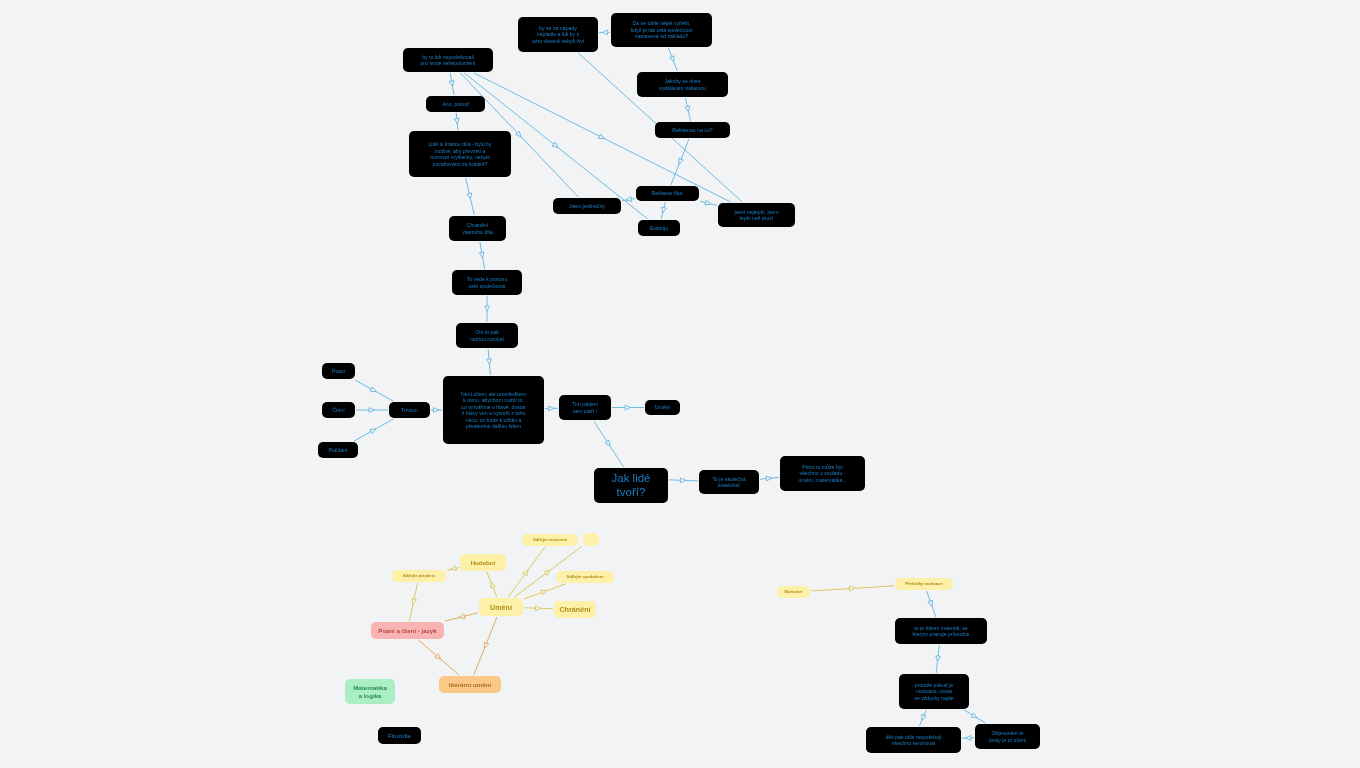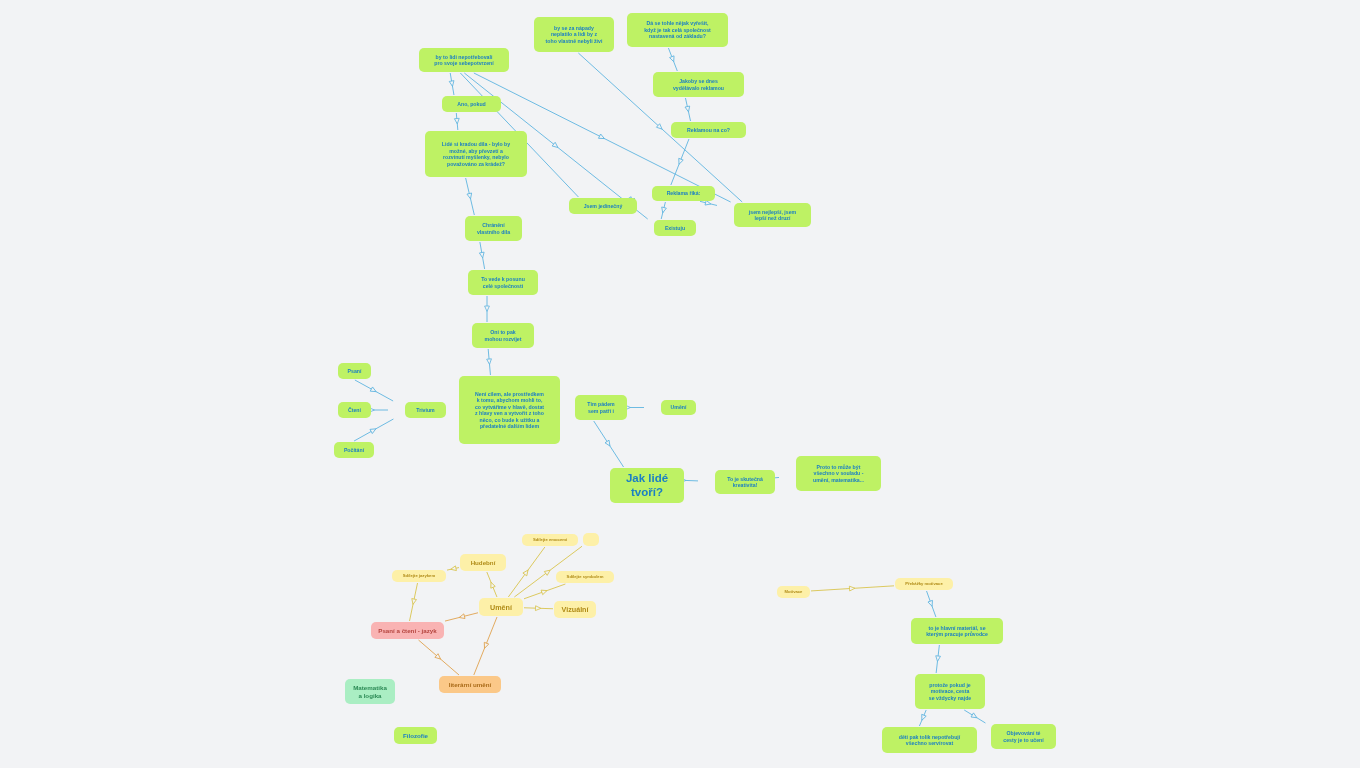--- a/index.html
+++ b/index.html
@@ -31,24 +31,23 @@
     align-items: center;
     justify-content: center;
     text-align: center;
     border-radius: 5px;
     line-height: 1.25;
     padding: 3px 6px;
     white-space: pre-line;
   }
   
   .n-blue {
-    background: #bef264;
+    background: #000000;
     color: #1b7fc4;
-    font-weight: bold;
-    margin-left: 16px;
+    font-weight: normal;
   }
   
   .n-yellow {
     background: #fdf0a8;
     color: #b08b17;
     font-weight: bold;
   }
   
   .n-pink {
     background: #f9b3b3;
@@ -293,21 +292,21 @@
 kreativita!</span></div>
       <div class="node n-blue fs-5" style="left: 780px; top: 456px; width: 85px; min-height: 35px;"><span>Proto to může být
 všechno v souladu -
 umění, matematika...</span></div>
       <div class="node n-yellow fs-4" style="left: 522px; top: 534px; width: 56px; min-height: 12px;"><span>Sdílejte emocemi</span></div>
       <div class="node n-yellow fs-4" style="left: 583px; top: 533px; width: 16px; min-height: 13px;"><span></span></div>
       <div class="node n-yellow fs-6" style="left: 460px; top: 554px; width: 46px; min-height: 17px;"><span>Hudební</span></div>
       <div class="node n-yellow fs-4" style="left: 392px; top: 570px; width: 54px; min-height: 12px;"><span>Sdílejte jazykem</span></div>
       <div class="node n-yellow fs-4" style="left: 556px; top: 571px; width: 58px; min-height: 12px;"><span>Sdílejte symbolem</span></div>
       <div class="node n-yellow fs-7" style="left: 479px; top: 598px; width: 44px; min-height: 18px;"><span>Umění</span></div>
-      <div class="node n-yellow fs-7" style="left: 554px; top: 601px; width: 42px; min-height: 17px;"><span>Vizuální</span></div>
+      <div class="node n-yellow fs-7" style="left: 554px; top: 601px; width: 42px; min-height: 17px;"><span>Chránění</span></div>
       <div class="node n-pink fs-6" style="left: 371px; top: 622px; width: 73px; min-height: 17px;"><span>Psaní a čtení - jazyk</span></div>
       <div class="node n-orange fs-6" style="left: 439px; top: 676px; width: 62px; min-height: 17px;"><span>literární umění</span></div>
       <div class="node n-green fs-6" style="left: 345px; top: 679px; width: 50px; min-height: 25px;"><span>Matematika
 a logika</span></div>
       <div class="node n-blue fs-6" style="left: 378px; top: 727px; width: 43px; min-height: 17px;"><span>Filozofie</span></div>
       <div class="node n-yellow fs-4" style="left: 777px; top: 586px; width: 33px; min-height: 12px;"><span>Motivace</span></div>
       <div class="node n-yellow fs-4" style="left: 895px; top: 578px; width: 58px; min-height: 12px;"><span>Překážky motivace</span></div>
       <div class="node n-blue fs-5" style="left: 895px; top: 618px; width: 92px; min-height: 26px;"><span>to je hlavní materiál, se
 kterým pracuje průvodce</span></div>
       <div class="node n-blue fs-5" style="left: 899px; top: 674px; width: 70px; min-height: 35px;"><span>protože pokud je

